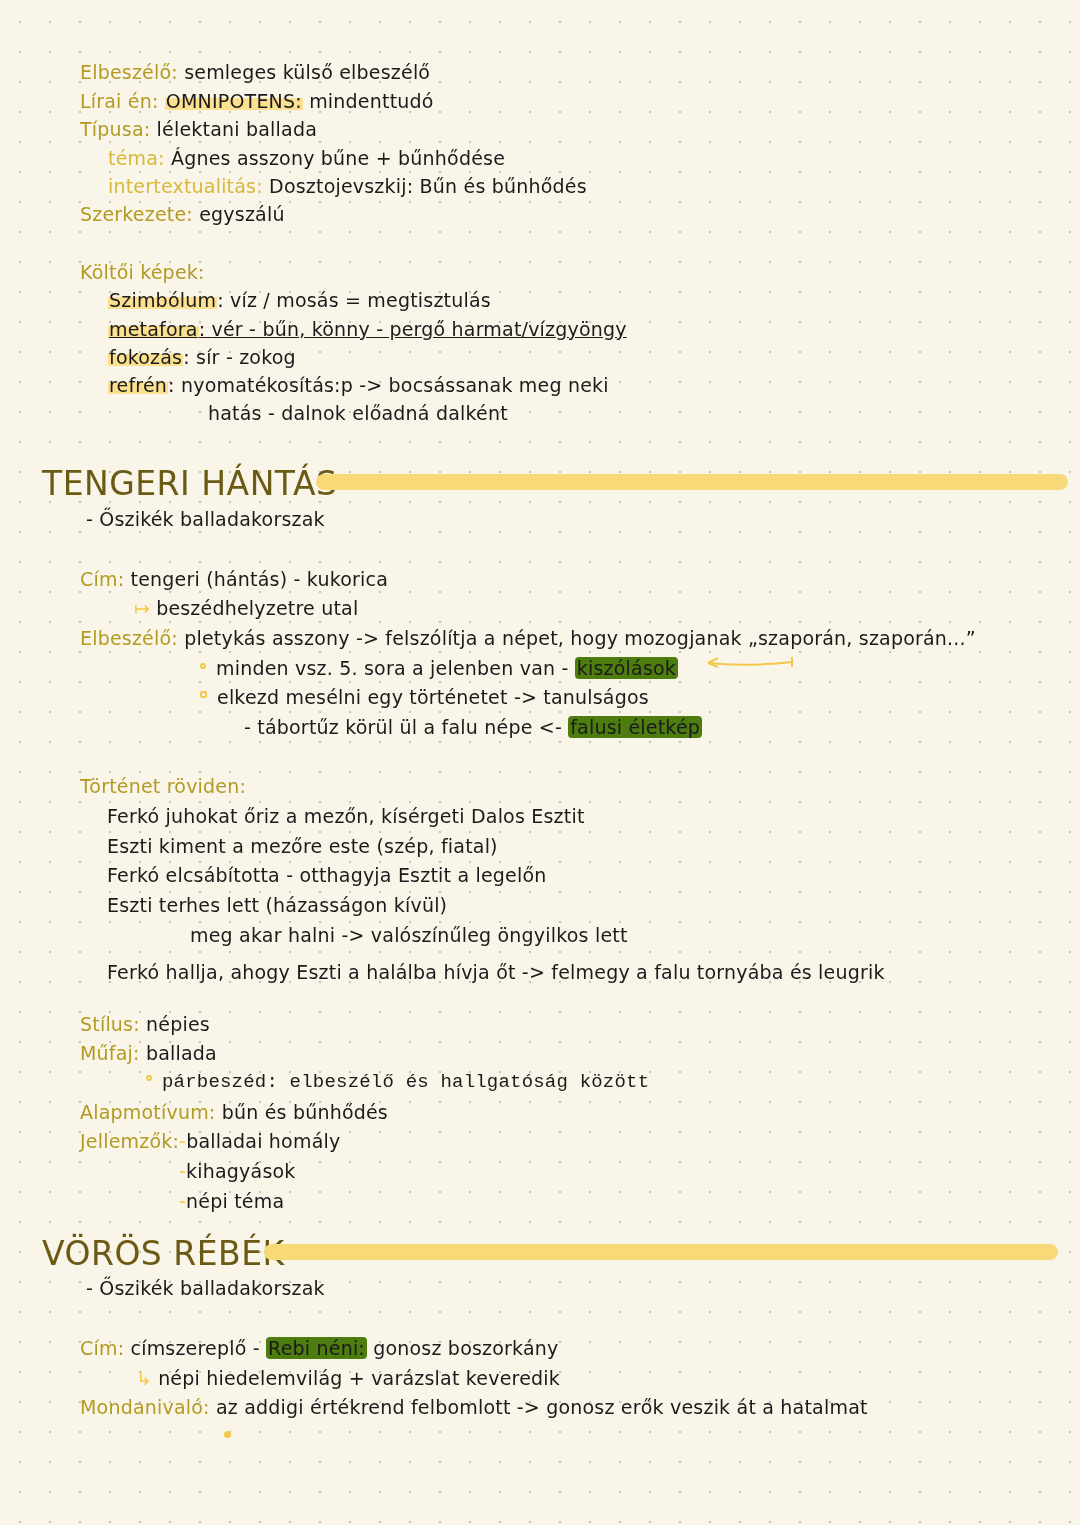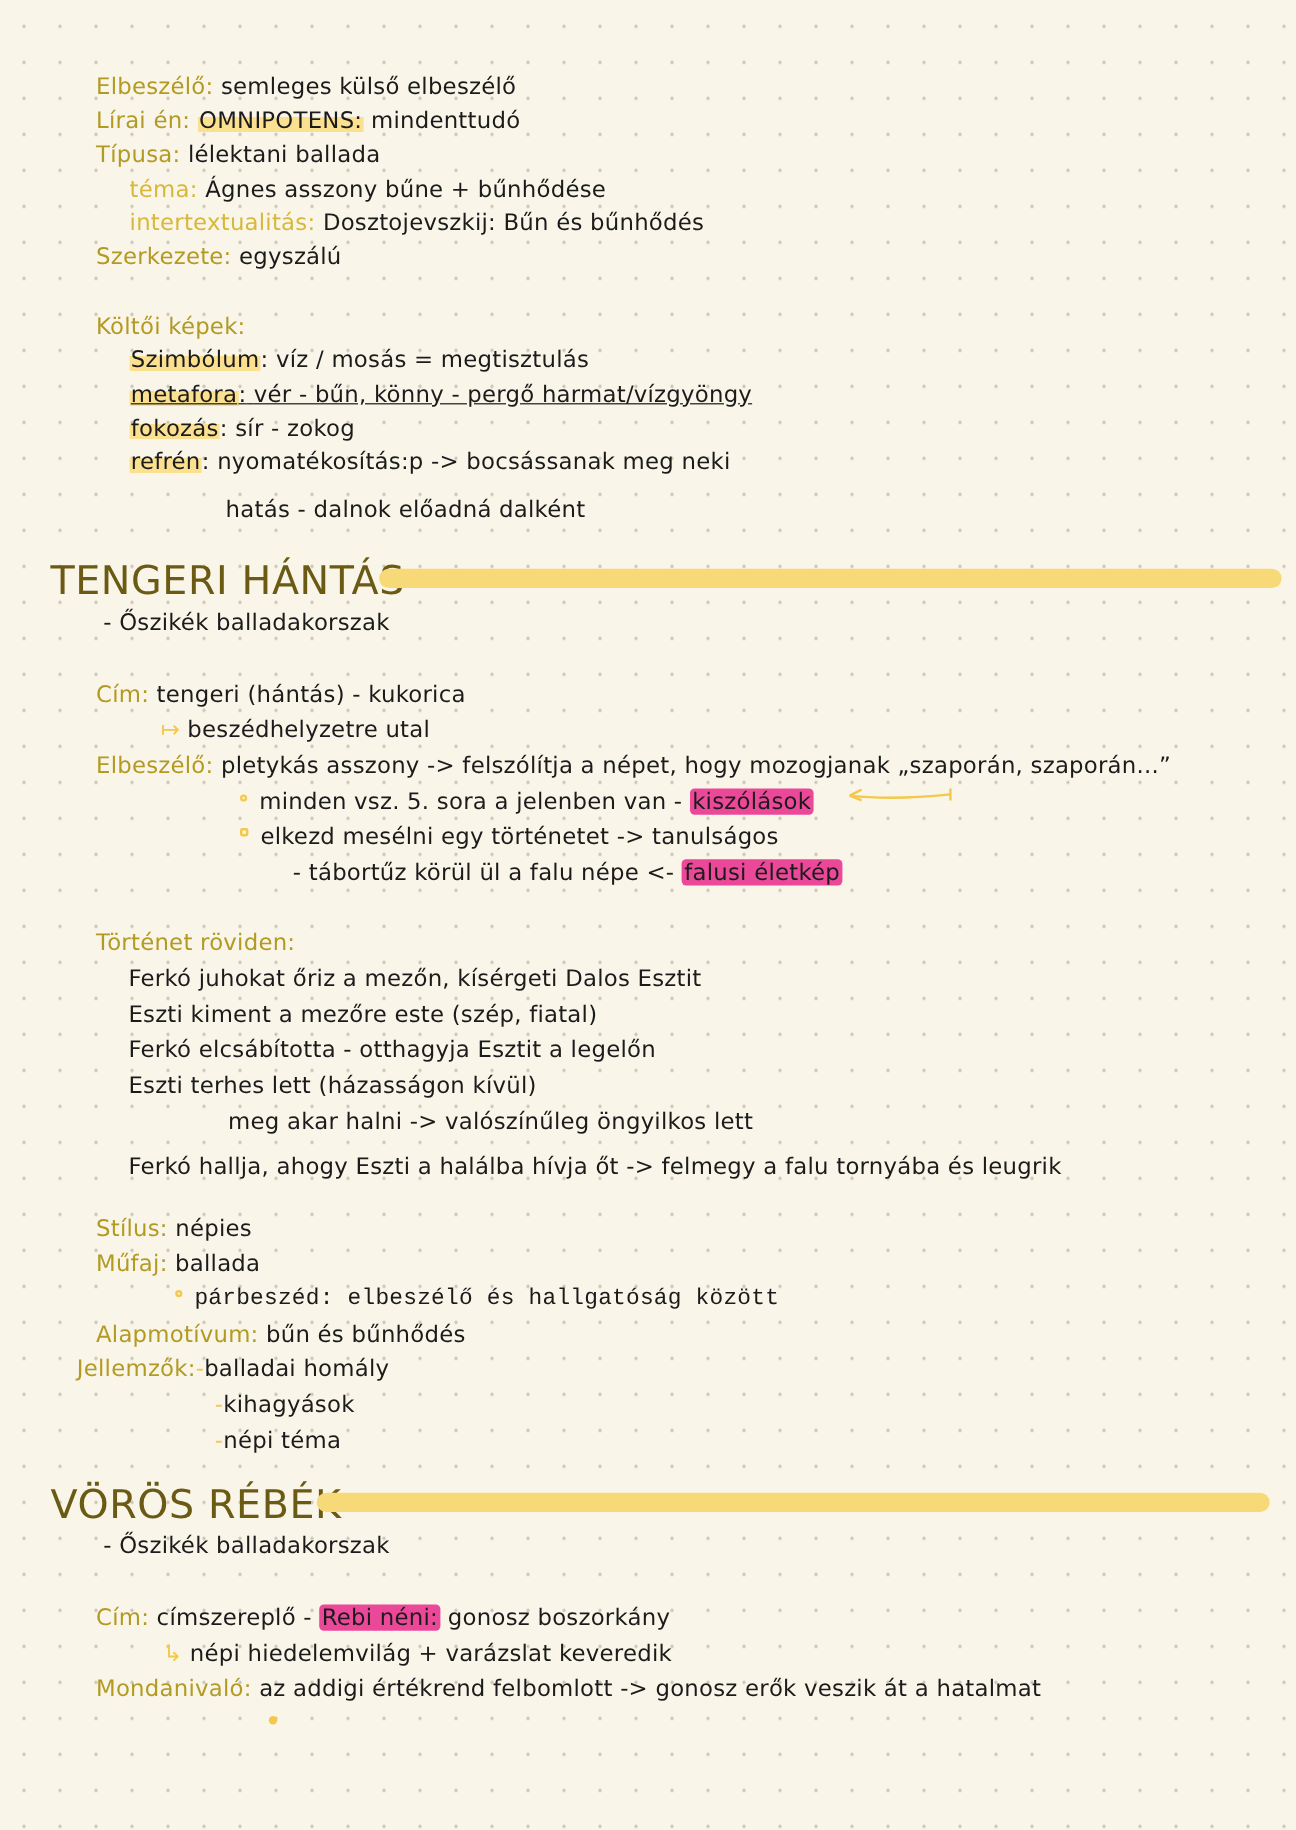--- a/index.html
+++ b/index.html
@@ -9,21 +9,21 @@
     background-image: radial-gradient(circle, #c9c4b6 1.1px, transparent 1.6px);
     background-size:30px 30px;
     background-position:5px 7px;
     font-family:"DejaVu Sans", sans-serif;
     color:#1b1b1b;
   }
   .line { position:absolute; font-size:19px; white-space:nowrap; line-height:24px; letter-spacing:0.2px; }
   .lbl { color:#b39a22; }
   .lbl-light { color:#d8b83a; }
   .hl { background:linear-gradient(to bottom, transparent 35%, #fbe08f 35%, #fbe08f 92%, transparent 92%); border-radius:3px; padding:0 1px; }
-  .hl-full { background:#ec4899; border-radius:4px; padding:0 2px; }
+  .hl-full { background:#4d7c0f; border-radius:4px; padding:0 2px; }
   .heading { position:absolute; font-size:33px; color:#6b5a14; letter-spacing:0.5px; line-height:40px; font-family:"DejaVu Sans", sans-serif; }
   .bar { position:absolute; height:16px; background:#f7d977; border-radius:8px; }
   .bullet { display:inline-block; width:6px; height:6px; border:2px solid #f4c84a; border-radius:50%; margin-right:10px; vertical-align:6px; box-sizing:border-box; }
   .bullet-sq { display:inline-block; width:7px; height:7px; border:2px solid #f4c84a; border-radius:2px; margin-right:10px; vertical-align:6px; box-sizing:border-box; }
   .bullet-fill { display:inline-block; width:7px; height:7px; background:#f4c84a; border-radius:50%; margin-right:12px; vertical-align:6px; }
   .dash { color:#f4c84a; }
   .arrow { color:#f4c84a; margin-right:6px; }
   .larrow { position:absolute; }
 </style>
 </head>
@@ -67,21 +67,21 @@
   <span>vér - bűn, könny - pergő harmat/vízgyöngy</span>
 </div>
 <div class="line" style="left:108px;top:345px;">
   <span class="hl">fokozás</span><span>:</span>
   <span>sír - zokog</span>
 </div>
 <div class="line" style="left:108px;top:373px;">
   <span class="hl">refrén</span><span>:</span>
   <span>nyomatékosítás:p -&gt; bocsássanak meg neki</span>
 </div>
-<div class="line" style="left:188px;top:401px;margin-top:12px;">
+<div class="line" style="left:208px;top:401px;">
   <span>hatás - dalnok előadná dalként</span>
 </div>
 
 <div class="heading" style="left:42px;top:464px;">TENGERI HÁNTÁS</div>
 <div class="bar" style="left:316px;top:474px;width:752px;"></div>
 <div class="line" style="left:86px;top:507px;">- Őszikék balladakorszak</div>
 
 <div class="line" style="left:80px;top:567px;">
   <span class="lbl">Cím:</span>
   <span>tengeri (hántás) - kukorica</span>
@@ -127,21 +127,21 @@
   <span class="lbl">Műfaj:</span>
   <span>ballada</span>
 </div>
 <div class="line" style="left:146px;top:1070px;font-family:Liberation Mono, monospace;">
   <span class="bullet"></span><span>párbeszéd: elbeszélő és hallgatóság között</span>
 </div>
 <div class="line" style="left:80px;top:1100px;">
   <span class="lbl">Alapmotívum:</span>
   <span>bűn és bűnhődés</span>
 </div>
-<div class="line" style="left:64px;top:1129px;">
+<div class="line" style="left:80px;top:1129px;">
   <span class="lbl">Jellemzők:</span><span class="dash">-</span><span>balladai homály</span>
 </div>
 <div class="line" style="left:179px;top:1159px;">
   <span class="dash">-</span><span>kihagyások</span>
 </div>
 <div class="line" style="left:179px;top:1189px;">
   <span class="dash">-</span><span>népi téma</span>
 </div>
 
 <div class="heading" style="left:42px;top:1234px;">VÖRÖS RÉBÉK</div>

